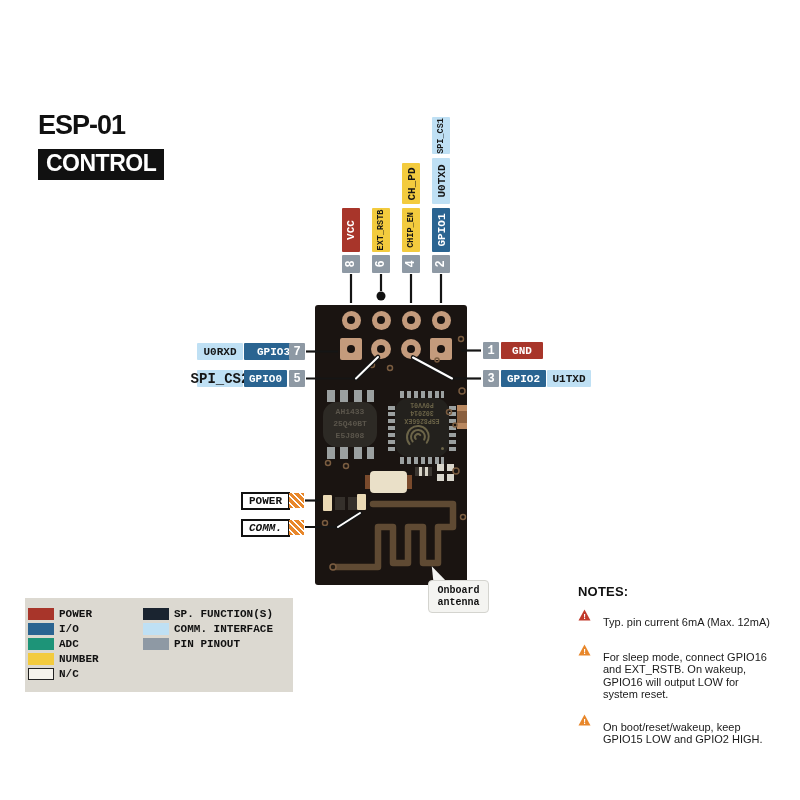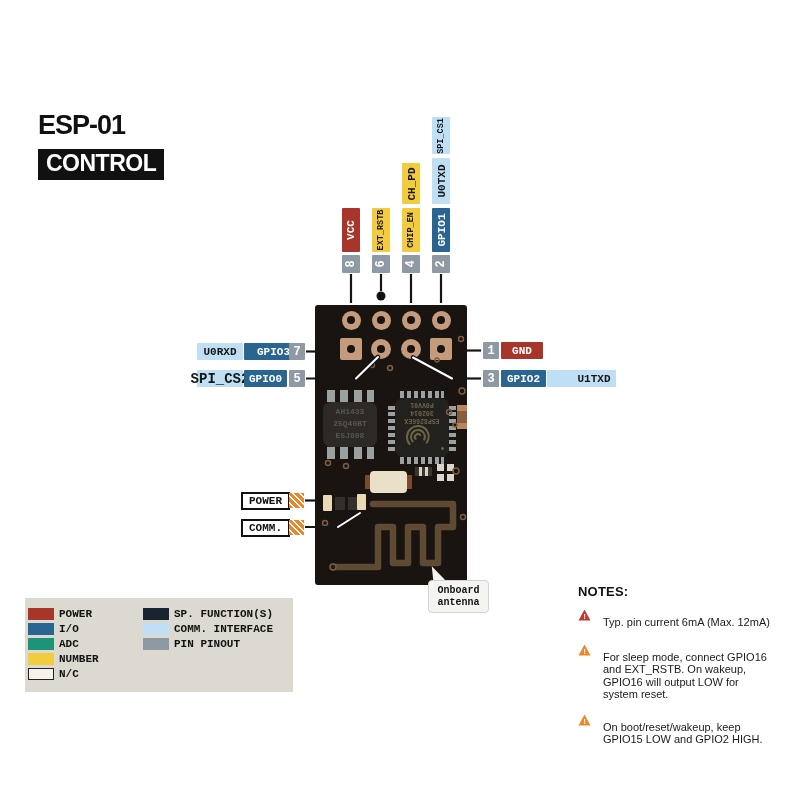--- a/index.html
+++ b/index.html
@@ -23,21 +23,21 @@
   .c-ctl{background:#f3cb3e;color:#151515;}
   .pinbox{position:absolute;background:#8e99a4;color:#fff;display:flex;align-items:center;justify-content:center;
           font:bold 12px "Liberation Mono",monospace;border-radius:1px;}
   .pinbox.rot span{transform:rotate(-90deg);}
   
   .board{left:315px;top:305px;width:152px;height:280px;background:#1a1411;border-radius:3px;}
   .pad-c{position:absolute;border-radius:50%;background:#c49b7c;}
   .pad-s{position:absolute;background:#c49b7c;border-radius:2px;}
   .hole{position:absolute;width:8px;height:8px;border-radius:50%;background:#1a1411;left:50%;top:50%;transform:translate(-50%,-50%);}
   .legs{position:absolute;}
-  .chipbody{position:absolute;border-radius:8px;}
+  .chipbody{position:absolute;border-radius:14px;}
   .flash-text{position:absolute;left:0;right:0;top:4px;text-align:center;
               font:bold 8px "Liberation Mono",monospace;line-height:12px;color:#5b564c;}
   .esp-text{position:absolute;left:0;right:0;top:2px;text-align:center;transform:rotate(180deg);
             font:bold 6.5px "Liberation Mono",monospace;line-height:8px;color:#6b6448;}
   .smd{position:absolute;}
   
   .ledlab{position:absolute;background:#fff;border:2px solid #111;color:#111;
           font:bold 11px "Liberation Mono",monospace;display:flex;align-items:center;justify-content:center;height:14px;}
   .ledicon{position:absolute;width:15px;height:15px;
            background:repeating-linear-gradient(45deg,#e8872b 0 3.2px,#ffffff 3.2px 4.6px);}
@@ -251,29 +251,29 @@
 <div class="hlab c-power" style="left:501px;top:342px;width:42px;">
     <span>GND</span>
   </div>
 
 <div class="pinbox" style="left:483px;top:370px;width:16px;height:17px;">
     <span>3</span>
   </div>
 <div class="hlab c-io" style="left:501px;top:370px;width:45px;">
     <span>GPIO2</span>
   </div>
-<div class="hlab c-comm" style="left:547px;top:370px;width:44px;padding-left:25px;">
+<div class="hlab c-comm" style="left:547px;top:370px;width:44px;">
     <span>U1TXD</span>
   </div>
 
 <div class="ledlab" style="left:241px;top:492px;width:45px;">
     <span>POWER</span>
   </div>
 <div class="ledicon" style="left:289px;top:493px;"></div>
-<div class="ledlab" style="left:241px;top:519px;width:45px;">
+<div class="ledlab" style="left:241px;top:519px;width:45px;font-style:italic;">
     <span>COMM.</span>
   </div>
 <div class="ledicon" style="left:289px;top:520px;"></div>
 
 <div class="bubble-tail"></div>
 <div class="bubble">
   <div>Onboard</div>
   <div>antenna</div>
 </div>
 

